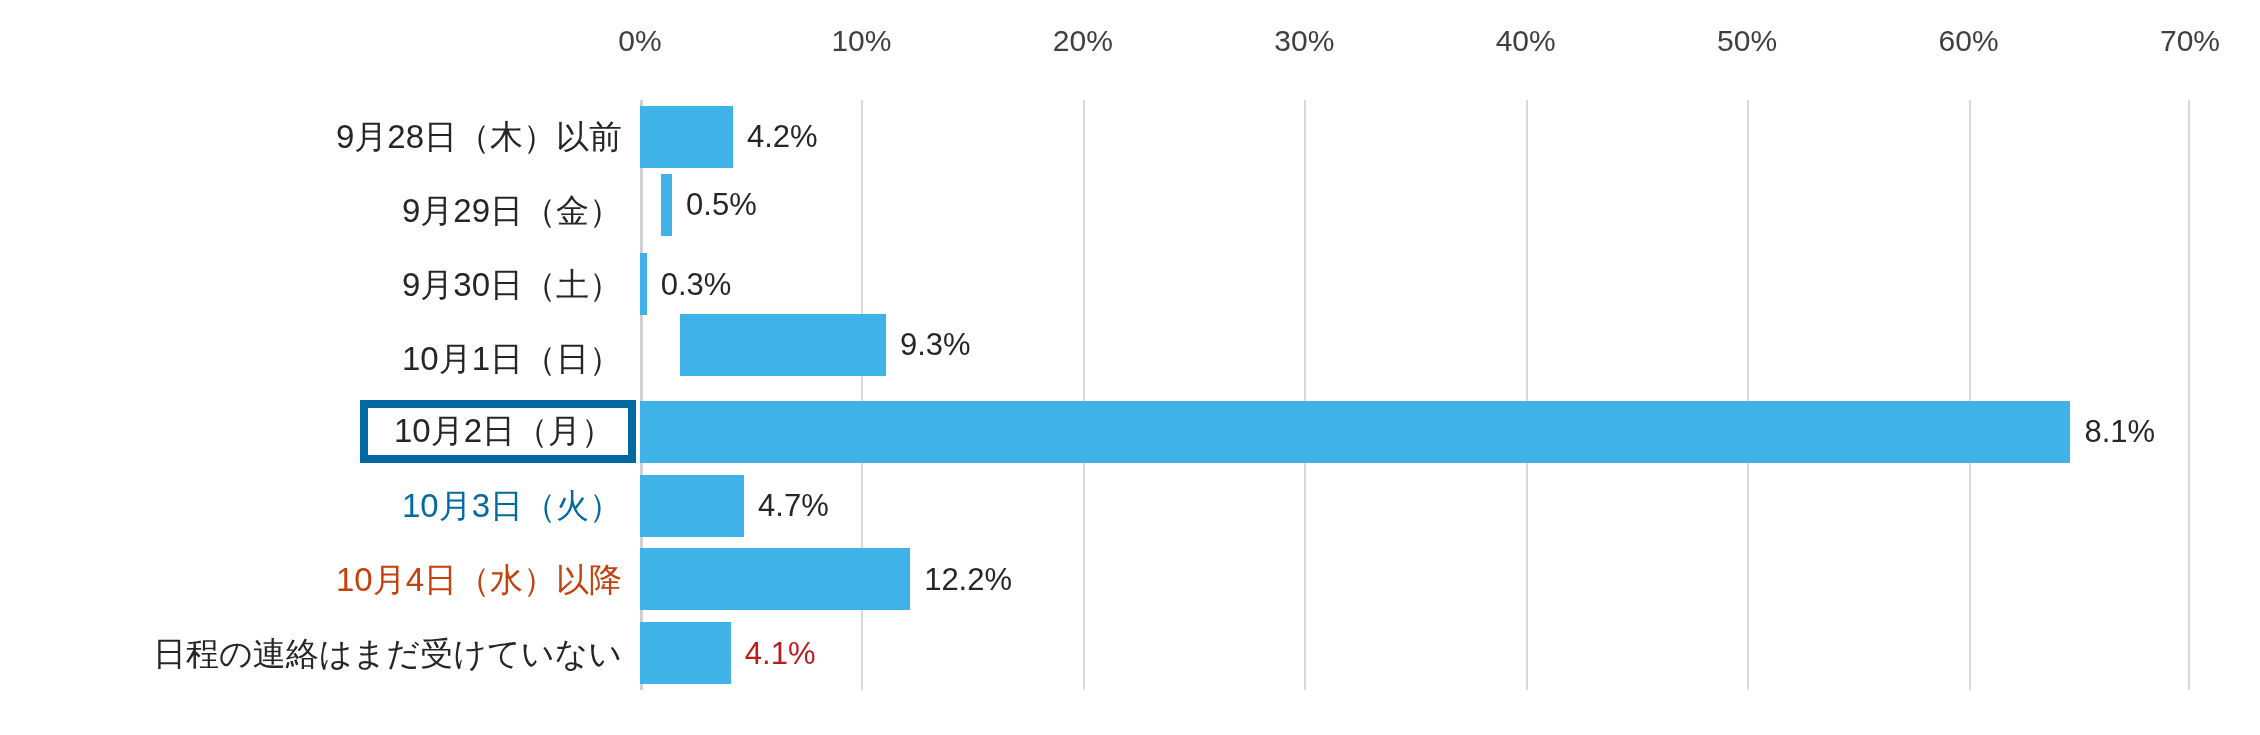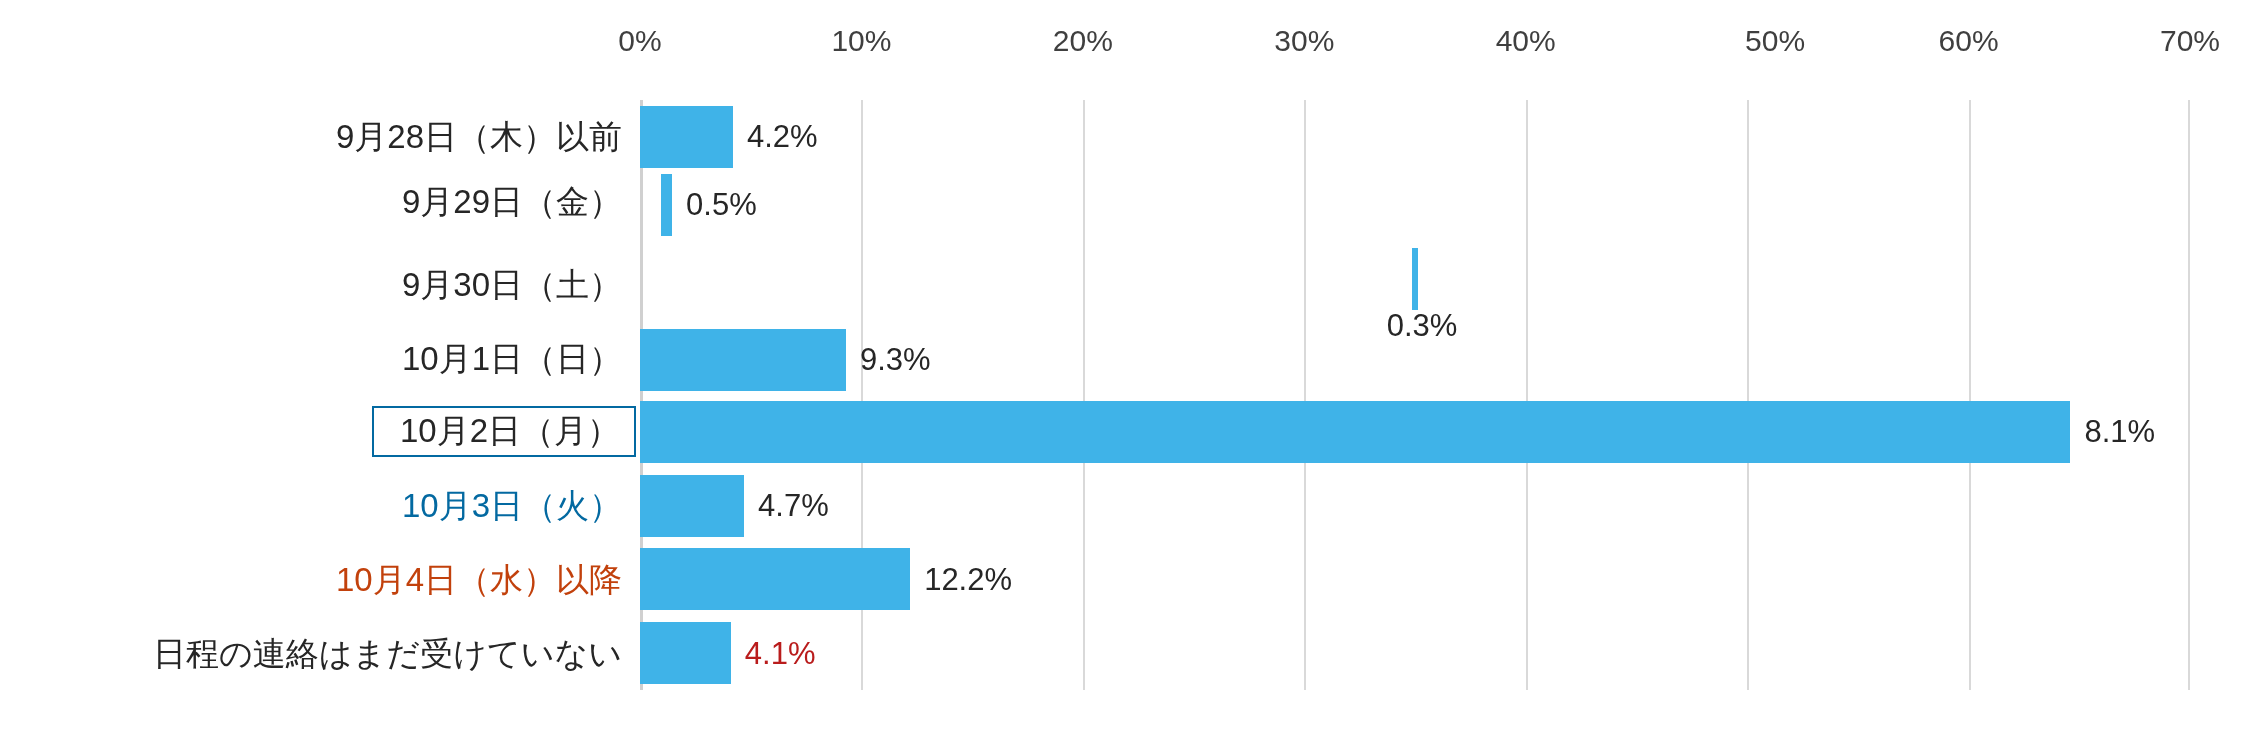--- a/index.html
+++ b/index.html
@@ -111,47 +111,47 @@
     justify-content: flex-end;
   }
   .cat-label {
     font-size: 33px;
     line-height: 1;
     color: #262626;
     padding-right: 18px;
     white-space: nowrap;
   }
   .cat-row.highlighted .cat-label {
-    border: 2px solid #0369a1;
+    border: 8px solid #0369a1;
     padding: 6px 14px 8px 26px;
     margin-right: 4px;
     background: #ffffff;
   }
 </style>
 </head>
 <body>
 
 <div id="chart-root">
 
   <div id="x-axis-labels">
       <div class="x-tick" style="left: 640px;">0%</div>
       <div class="x-tick" style="left: 861.429px;">10%</div>
       <div class="x-tick" style="left: 1082.86px;">20%</div>
       <div class="x-tick" style="left: 1304.29px;">30%</div>
       <div class="x-tick" style="left: 1525.71px;">40%</div>
-      <div class="x-tick" style="left: 1747.14px; margin-left: 28px;">50%</div>
+      <div class="x-tick" style="left: 1747.14px;">50%</div>
       <div class="x-tick" style="left: 1968.57px;">60%</div>
       <div class="x-tick" style="left: 2190px;">70%</div>
     </div>
 
   <div id="category-labels">
       <div class="cat-row" style="top: 0px;">
         <span class="cat-label" style="color: rgb(38, 38, 38);">9月28日（木）以前</span>
       </div>
-      <div class="cat-row" style="top: 65px; justify-content: flex-end;">
+      <div class="cat-row" style="top: 74px; justify-content: flex-end;">
         <span class="cat-label" style="color: rgb(38, 38, 38);">9月29日（金）</span>
       </div>
       <div class="cat-row" style="top: 147.5px;">
         <span class="cat-label" style="color: rgb(38, 38, 38);">9月30日（土）</span>
       </div>
       <div class="cat-row" style="top: 221.25px;">
         <span class="cat-label" style="color: rgb(38, 38, 38);">10月1日（日）</span>
       </div>
       <div class="cat-row highlighted" style="top: 295px;">
         <span class="cat-label" style="color: rgb(38, 38, 38);">10月2日（月）</span>
@@ -180,25 +180,25 @@
       </div>
     <div id="bars-layer">
         <div class="bar-row" style="top: 0px; height: 73.75px;">
           <div class="bar" style="width: 93px; background: rgb(63, 179, 232);"></div>
           <span class="bar-value" style="color: rgb(38, 38, 38);">4.2%</span>
         </div>
         <div class="bar-row" style="top: 68px; height: 73.75px; margin-left: 21px;">
           <div class="bar" style="width: 11.0714px; background: rgb(63, 179, 232);"></div>
           <span class="bar-value" style="color: rgb(38, 38, 38);">0.5%</span>
         </div>
-        <div class="bar-row" style="top: 147.5px; height: 73.75px; flex-direction: column;">
+        <div class="bar-row" style="top: 147.5px; height: 73.75px;">
           <div class="bar" style="width: 6.64286px; background: rgb(63, 179, 232);"></div>
           <span class="bar-value" style="color: rgb(38, 38, 38);">0.3%</span>
         </div>
-        <div class="bar-row" style="top: 223px; height: 73.75px;">
+        <div class="bar-row" style="top: 208px; height: 73.75px; padding-left: 40px;">
           <div class="bar" style="width: 205.929px; background: rgb(63, 179, 232);"></div>
           <span class="bar-value" style="color: rgb(38, 38, 38);">9.3%</span>
         </div>
         <div class="bar-row" style="top: 295px; height: 73.75px;">
           <div class="bar" style="width: 1430.43px; background: rgb(63, 179, 232);"></div>
           <span class="bar-value" style="color: rgb(38, 38, 38);">8.1%</span>
         </div>
         <div class="bar-row" style="top: 368.75px; height: 73.75px;">
           <div class="bar" style="width: 104.071px; background: rgb(63, 179, 232);"></div>
           <span class="bar-value" style="color: rgb(38, 38, 38);">4.7%</span>

